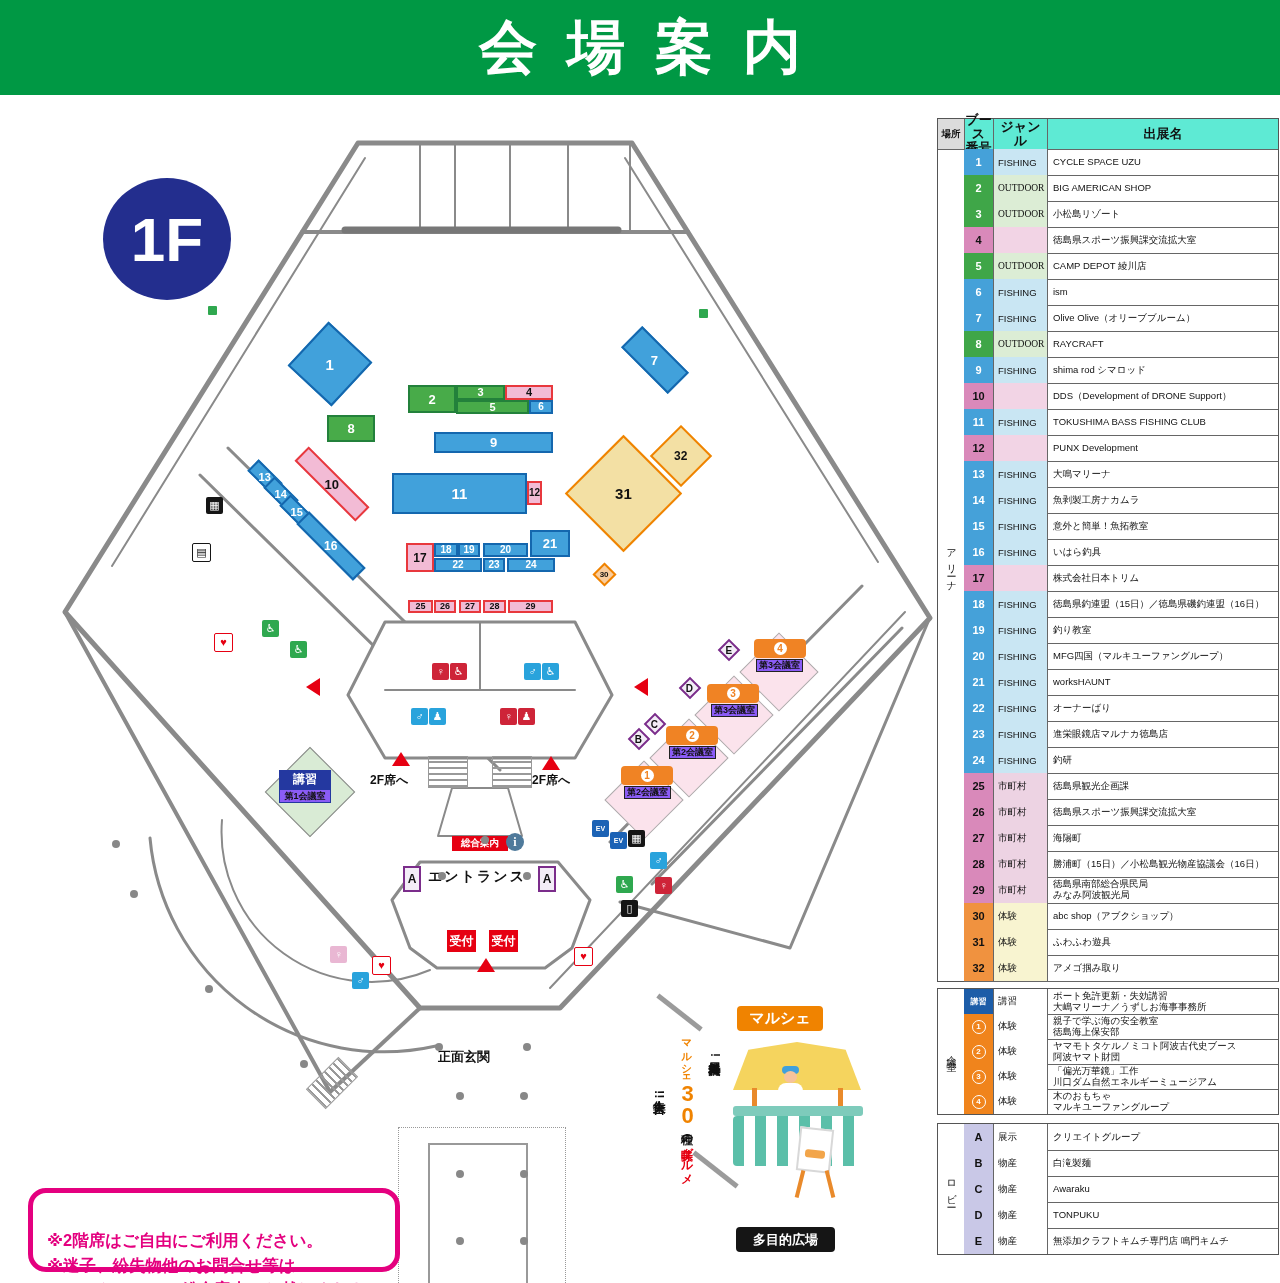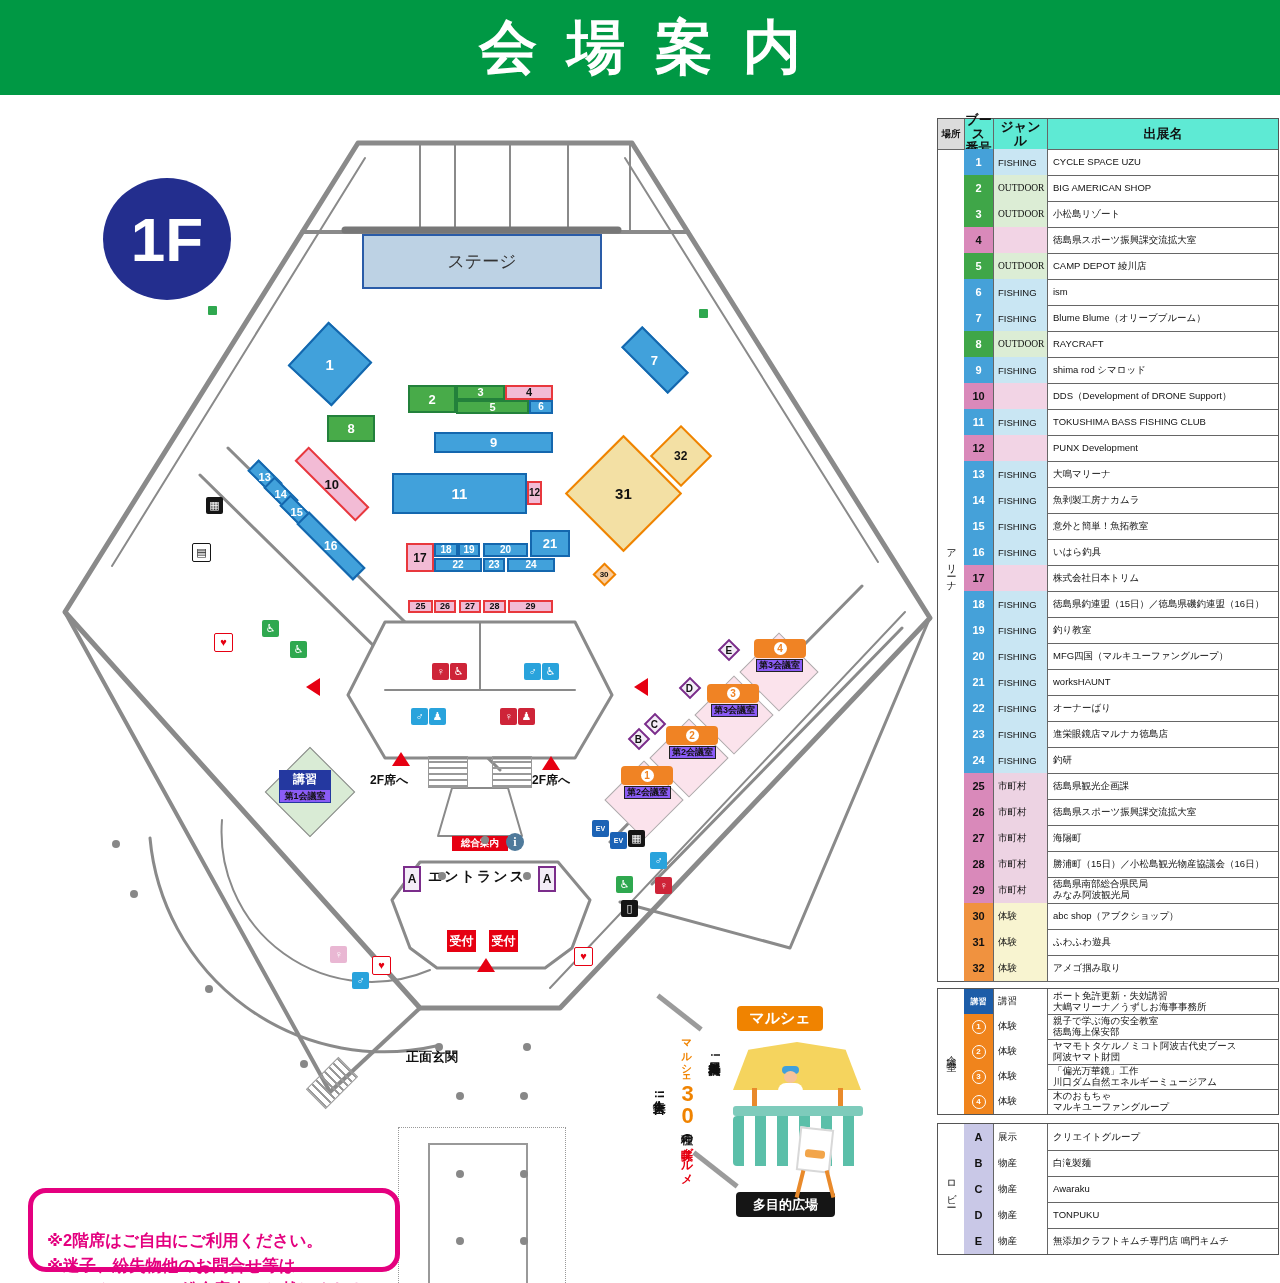--- a/index.html
+++ b/index.html
@@ -123,23 +123,20 @@
       <path d="M222,725 A150,150 0 0 0 430,875" stroke-width="2"></path>
       <path d="M928,527 L790,853 L620,807" stroke-width="3"></path>
       <path d="M385,527 L575,527 L612,600 L575,663 L385,663 L348,600 Z" stroke-width="3" fill="#fff"></path>
       <line x1="385" y1="595" x2="575" y2="595" stroke-width="2"></line>
       <line x1="480" y1="527" x2="480" y2="595" stroke-width="2"></line>
       <path d="M452,693 L508,693 L522,741 L438,741 Z" stroke-width="2" fill="#fff"></path>
       <path d="M420,767 L558,767 L590,805 L572,853 L545,873 L437,873 L410,853 L392,805 Z" stroke-width="3" fill="#fff"></path>
     </g>
   </svg>
 
-  <div class="abs stage">
-    <span>ステージ</span>
-  </div>
 
   <div class="abs groom" style="left:278px;top:665px;width:64px;height:64px;"></div>
   <div class="abs bluebadge" style="left:279px;top:675px;width:52px;height:19px;font-size:12px;">
     <span>講習</span>
   </div>
   <div class="abs whitebox" style="left:279px;top:694px;width:52px;height:14px;font-size:9px;border-color:#2438A0;">
     <span>第1会議室</span>
   </div>
 
   <div class="hatch" style="left:428px;top:661px;width:38px;height:30px;"></div>
@@ -166,30 +163,30 @@
     </div>
   <div class="abs purplebox" style="left:538px;top:771px;width:18px;height:26px;font-size:12px;">
     <span>A</span>
     </div>
   <div class="abs redbadge" style="left:447px;top:835px;width:29px;height:22px;font-size:12px;">
     <span>受付</span>
     </div>
   <div class="abs redbadge" style="left:489px;top:835px;width:29px;height:22px;font-size:12px;">
     <span>受付</span>
     </div>
-  <div class="maplabel" style="left:406px;top:953px;font-size:13px;">
+  <div class="maplabel" style="left:438px;top:953px;font-size:13px;">
     <span>正面玄関</span></div>
 
   <div class="abs canopy"></div>
   <div class="abs canopyin"></div>
 
   <div class="abs orangebadge" style="left:737px;top:911px;width:86px;height:25px;font-size:15px;">
     <span>マルシェ</span>
     </div>
-  <div class="abs blackbadge" style="left:736px;top:1097px;width:99px;height:25px;font-size:13px;">
+  <div class="abs blackbadge" style="left:736px;top:1132px;width:99px;height:25px;font-size:13px;">
     <span>多目的広場</span>
     </div>
 
   <div class="slash" style="left:652px;top:915px;width:55px;height:5px;transform:rotate(38deg);"></div>
   <div class="slash" style="left:688px;top:1072px;width:55px;height:5px;transform:rotate(38deg);"></div>
   <div class="vprom" style="left:708px;top:958px;font-size:12px;color:#111;">
     <span>屋外入場料無料!</span></div>
   <div class="vprom" style="left:676px;top:938px;font-size:12px;">
     <span style="color:#F08300;font-size:10.5px;">マルシェ</span><span style="color:#F08300;font-size:22px;text-orientation:upright;letter-spacing:-3px;">30</span><span style="color:#111;">種の</span><span style="color:#E60012;">美味グルメ</span></div>
   <div class="vprom" style="left:652px;top:995px;font-size:13px;color:#111;">
@@ -434,21 +431,21 @@
         <div class="cell c-name">CAMP DEPOT 綾川店</div>
       </div>
       <div class="trow" style="top: 160px; height: 26px; left: 26px;">
         <div class="cell c-no n-fishing">6</div>
         <div class="cell c-genre g-fishing">FISHING</div>
         <div class="cell c-name">ism</div>
       </div>
       <div class="trow" style="top: 186px; height: 26px; left: 26px;">
         <div class="cell c-no n-fishing">7</div>
         <div class="cell c-genre g-fishing">FISHING</div>
-        <div class="cell c-name">Blume Blume（オリーブブルーム）</div>
+        <div class="cell c-name">Olive Olive（オリーブブルーム）</div>
       </div>
       <div class="trow" style="top: 212px; height: 26px; left: 26px;">
         <div class="cell c-no n-outdoor">8</div>
         <div class="cell c-genre g-outdoor">OUTDOOR</div>
         <div class="cell c-name">RAYCRAFT</div>
       </div>
       <div class="trow" style="top: 238px; height: 26px; left: 26px;">
         <div class="cell c-no n-fishing">9</div>
         <div class="cell c-genre g-fishing">FISHING</div>
         <div class="cell c-name">shima rod シマロッド</div>

